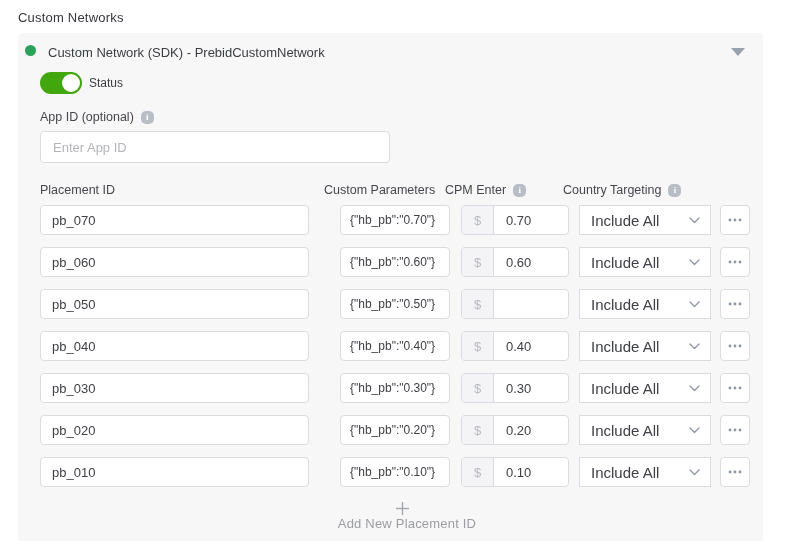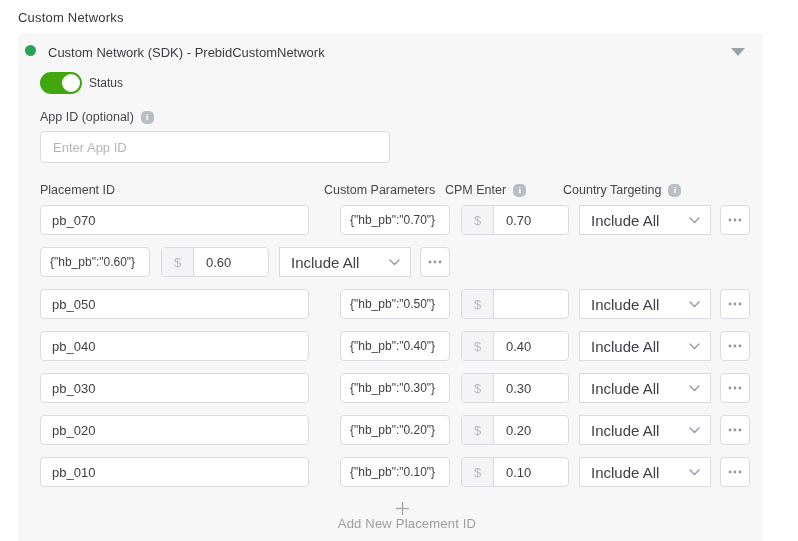--- a/index.html
+++ b/index.html
@@ -171,20 +171,21 @@
       <button class="more-btn">
         <svg width="14" height="4" viewBox="0 0 14 4">
           <circle cx="2" cy="2" r="1.4" fill="#8d95a3"></circle>
             <circle cx="7" cy="2" r="1.4" fill="#8d95a3"></circle>
             <circle cx="12" cy="2" r="1.4" fill="#8d95a3"></circle>
         </svg>
       </button>
     </div>
 
     <div class="row">
+      <input class="cell placement" type="text" value="pb_060" style="">
       <input class="cell params" type="text" value="{&quot;hb_pb&quot;:&quot;0.60&quot;}" style="">
       <div class="cpm-group">
         <span class="cpm-cur">$</span>
         <input class="cpm-val" type="text" value="0.60" style="">
       </div>
       <div class="dropdown">
         <span>Include All</span>
         <svg width="11" height="7" viewBox="0 0 11 7" fill="none">
           <polyline points="1,1 5.5,5.5 10,1" stroke="#8d95a3" stroke-width="1.3" fill="none" stroke-linecap="round" stroke-linejoin="round"></polyline>
         </svg>

